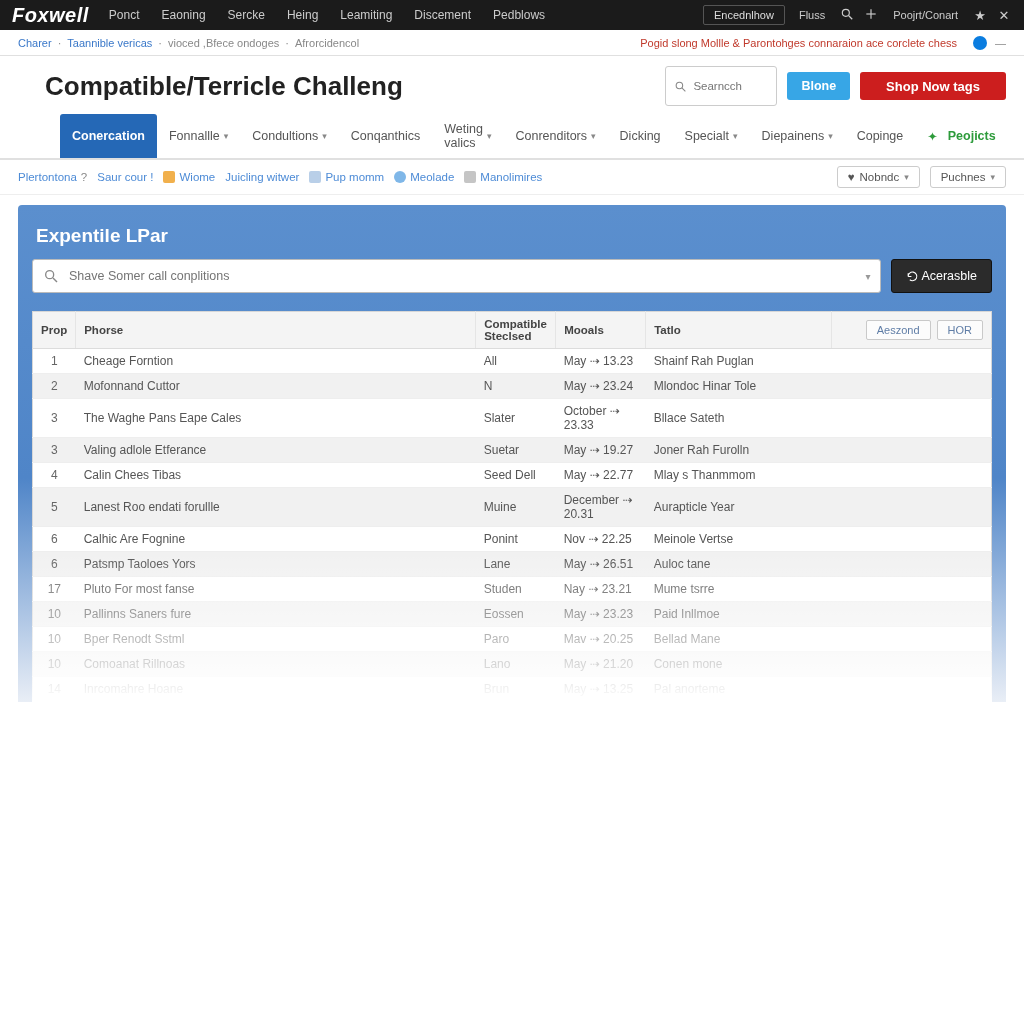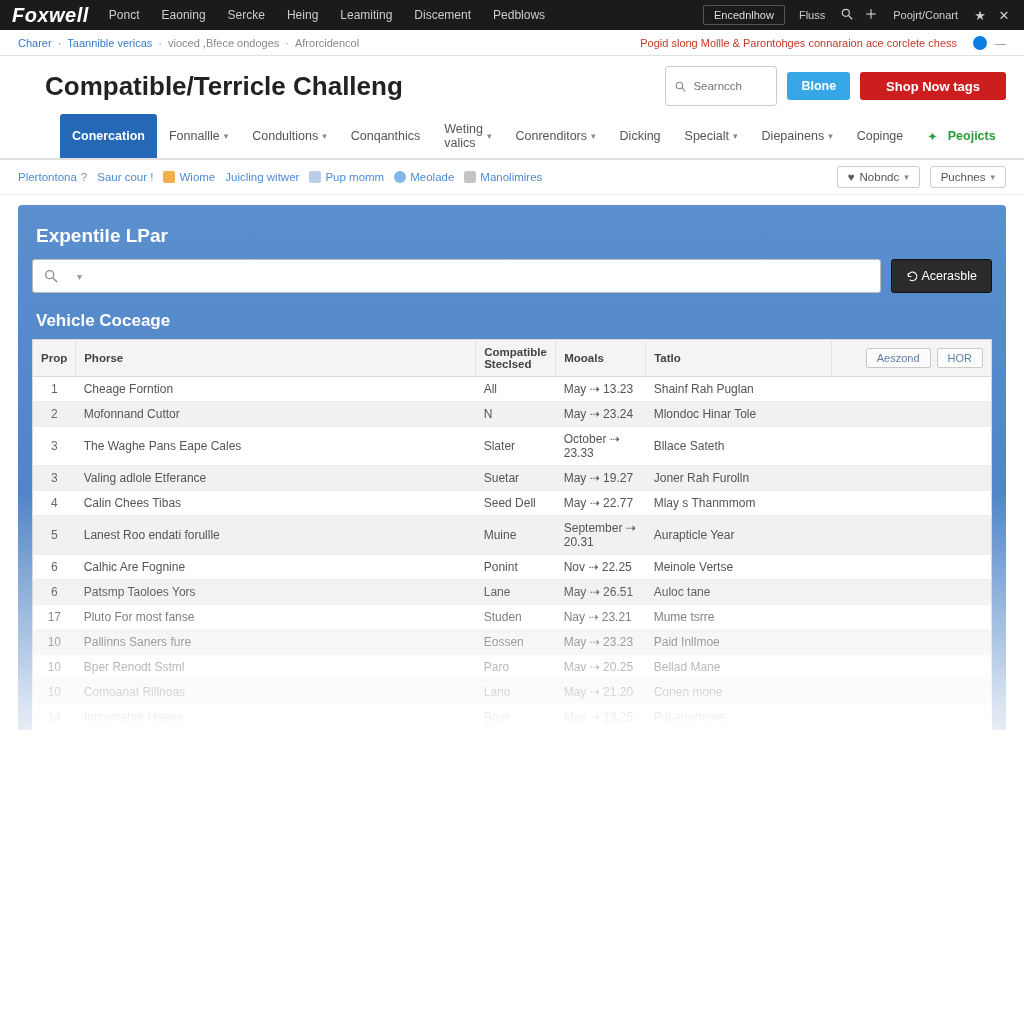--- a/index.html
+++ b/index.html
@@ -305,30 +305,30 @@
 </div>
 
 <div class="panel">
   <div class="panel-title">Expentile LPar</div>
   <div class="panel-search-row">
     <div class="panel-search">
       <svg viewBox="0 0 24 24" stroke-width="2">
           <circle cx="10" cy="10" r="6"></circle>
           <line x1="15" y1="15" x2="21" y2="21"></line>
         </svg>
+      <input placeholder="Shave Somer call conplitions" style="">
       <span class="panel-search-caret">▾</span>
     </div>
     <button class="panel-btn">
       <svg viewBox="0 0 24 24" width="13" height="13" stroke="#fff" fill="none" stroke-width="2">
           <path d="M4 12a8 8 0 1 1 3 6M4 12V6M4 12h6"></path>
         </svg>
       <span>Acerasble</span>
     </button>
   </div>
-  <div class="sub-title">Vehicle Coceage</div>
 
   <div class="panel-inner-wrap">
   <table class="tbl">
     <thead>
       <tr>
         <th class="col-idx">Prop</th>
         <th class="col-name">Phorse</th>
         <th class="col-comp">Compatible Steclsed</th>
         <th class="col-date">Mooals</th>
         <th class="col-title">Tatlo</th>
@@ -378,21 +378,21 @@
             <td class="col-name">Calin Chees Tibas</td>
             <td class="col-comp">Seed Dell</td>
             <td class="col-date">May ⇢ 22.77</td>
             <td class="col-title">Mlay s Thanmmom</td>
             <td></td>
           </tr>
           <tr>
             <td class="col-idx">5</td>
             <td class="col-name">Lanest Roo endati forullle</td>
             <td class="col-comp">Muine</td>
-            <td class="col-date">September ⇢ 20.31</td>
+            <td class="col-date">December ⇢ 20.31</td>
             <td class="col-title">Aurapticle Year</td>
             <td></td>
           </tr>
           <tr>
             <td class="col-idx">6</td>
             <td class="col-name">Calhic Are Fognine</td>
             <td class="col-comp">Ponint</td>
             <td class="col-date">Nov ⇢ 22.25</td>
             <td class="col-title">Meinole Vertse</td>
             <td></td>

